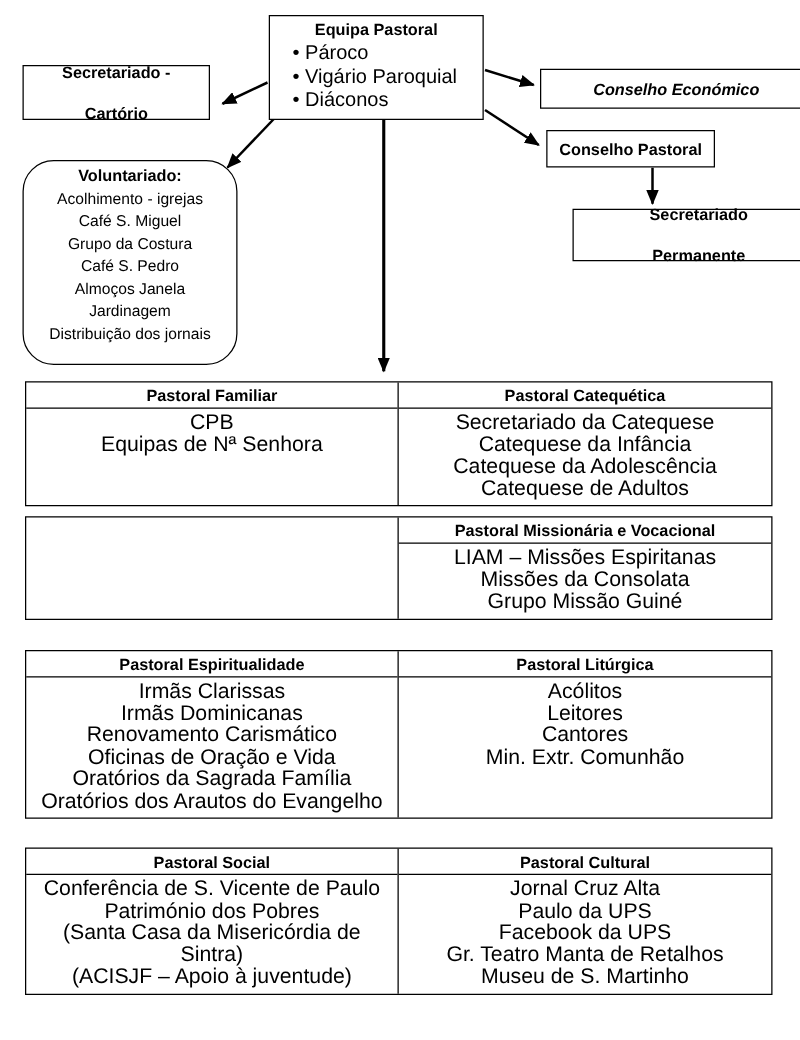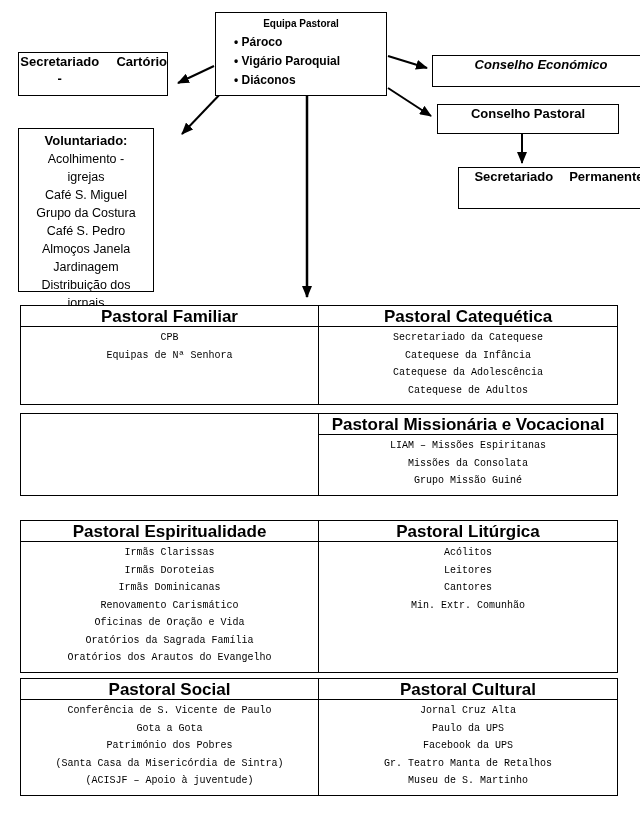--- a/index.html
+++ b/index.html
@@ -4,44 +4,44 @@
 <style>
   * { margin:0; padding:0; box-sizing:border-box; }
   html,body { background:#fff; }
   body { font-family:"Liberation Sans", sans-serif; color:#000; }
   .canvas { position:relative; width:640px; height:832px; background:#fff; overflow:hidden; }
   .arrows { position:absolute; left:0; top:0; pointer-events:none; }
   .box { position:absolute; border:1px solid #000; background:#fff; }
 
   
   .equipa { left:215px; top:12px; width:172px; height:84px; padding-top:2px; }
-  .equipa-title { text-align:center; font-weight:bold; font-size:10px; line-height:18px; }
-  .bullet-item { font-weight:bold; font-size:12px; line-height:19px; padding-left:18px; white-space:nowrap; }
+  .equipa-title { text-align:center; font-weight:bold; font-size:13px; line-height:18px; }
+  .bullet-item { font-weight:normal; font-size:16px; line-height:19px; padding-left:18px; white-space:nowrap; }
   .bullet-item::before { content:"• "; }
 
   
   .sec-cart { left:18px; top:52px; width:150px; height:44px; }
   .cons-econ { left:432px; top:55px; width:218px; height:32px;font-style:italic; }
-  .cons-past { left:437px; top:104px; width:182px; height:30px; }
+  .cons-past { left:437px; top:104px; width:135px; height:30px; }
   .sec-perm { left:458px; top:167px; width:202px; height:42px; }
-  .vbox { display:flex; flex-direction:row; justify-content:center; text-align:center;gap:16px; }
+  .vbox { display:flex; flex-direction:column; justify-content:center; text-align:center;gap:16px; }
   .bold-line, .vbox > div { font-weight:bold; font-size:13px; line-height:17px; text-align:center; }
 
   
-  .voluntariado { left:18px; top:128px; width:136px; height:164px; padding:2px 10px; text-align:center; }
+  .voluntariado { left:18px; top:128px; width:172px; height:164px; padding:2px 10px; text-align:center;border-radius:25px; }
   .vol-title { font-weight:bold; font-size:13px; line-height:19px; }
   .vol-item { font-size:12.5px; line-height:18px; }
 
   
   .ptable { position:absolute; left:20px; width:598px; display:flex; border:1px solid #000; background:#fff; }
   .pcol { width:50%; display:flex; flex-direction:column; }
   .pcol.left { border-right:1px solid #000; }
-  .th { font-weight:bold; font-size:17px; text-align:center; line-height:19px; padding-top:1px; border-bottom:1px solid #000; }
+  .th { font-weight:bold; font-size:13px; text-align:center; line-height:19px; padding-top:1px; border-bottom:1px solid #000; }
   .tbody { padding:2px 4px 5px; text-align:center; }
-  .tline { font-size:10px; line-height:17.5px;font-family:Liberation Mono, monospace; }
+  .tline { font-size:17px; line-height:17.5px; }
 
   .t1 { top:305px; } .t2 { top:413px; } .t3 { top:520px; } .t4 { top:678px; }
 </style>
 </head>
 <body>
 
 <div class="canvas">
 
   <svg class="arrows" width="640" height="305" viewBox="0 0 640 305">
     <defs>
@@ -127,21 +127,20 @@
           <div class="tline">Grupo Missão Guiné</div>
         </div>
     </div>
   </div>
 
   <div class="ptable t3">
     <div class="pcol left">
       <div class="th">Pastoral Espiritualidade</div>
       <div class="tbody">
           <div class="tline">Irmãs Clarissas</div>
-          <div class="tline">Irmãs Doroteias</div>
           <div class="tline">Irmãs Dominicanas</div>
           <div class="tline">Renovamento Carismático</div>
           <div class="tline">Oficinas de Oração e Vida</div>
           <div class="tline">Oratórios da Sagrada Família</div>
           <div class="tline">Oratórios dos Arautos do Evangelho</div>
         </div>
     </div>
     <div class="pcol">
       <div class="th">Pastoral Litúrgica</div>
       <div class="tbody">
@@ -151,21 +150,20 @@
           <div class="tline">Min. Extr. Comunhão</div>
         </div>
     </div>
   </div>
 
   <div class="ptable t4">
     <div class="pcol left">
       <div class="th">Pastoral Social</div>
       <div class="tbody">
           <div class="tline">Conferência de S. Vicente de Paulo</div>
-          <div class="tline">Gota a Gota</div>
           <div class="tline">Património dos Pobres</div>
           <div class="tline">(Santa Casa da Misericórdia de Sintra)</div>
           <div class="tline">(ACISJF – Apoio à juventude)</div>
         </div>
     </div>
     <div class="pcol">
       <div class="th">Pastoral Cultural</div>
       <div class="tbody">
           <div class="tline">Jornal Cruz Alta</div>
           <div class="tline">Paulo da UPS</div>

